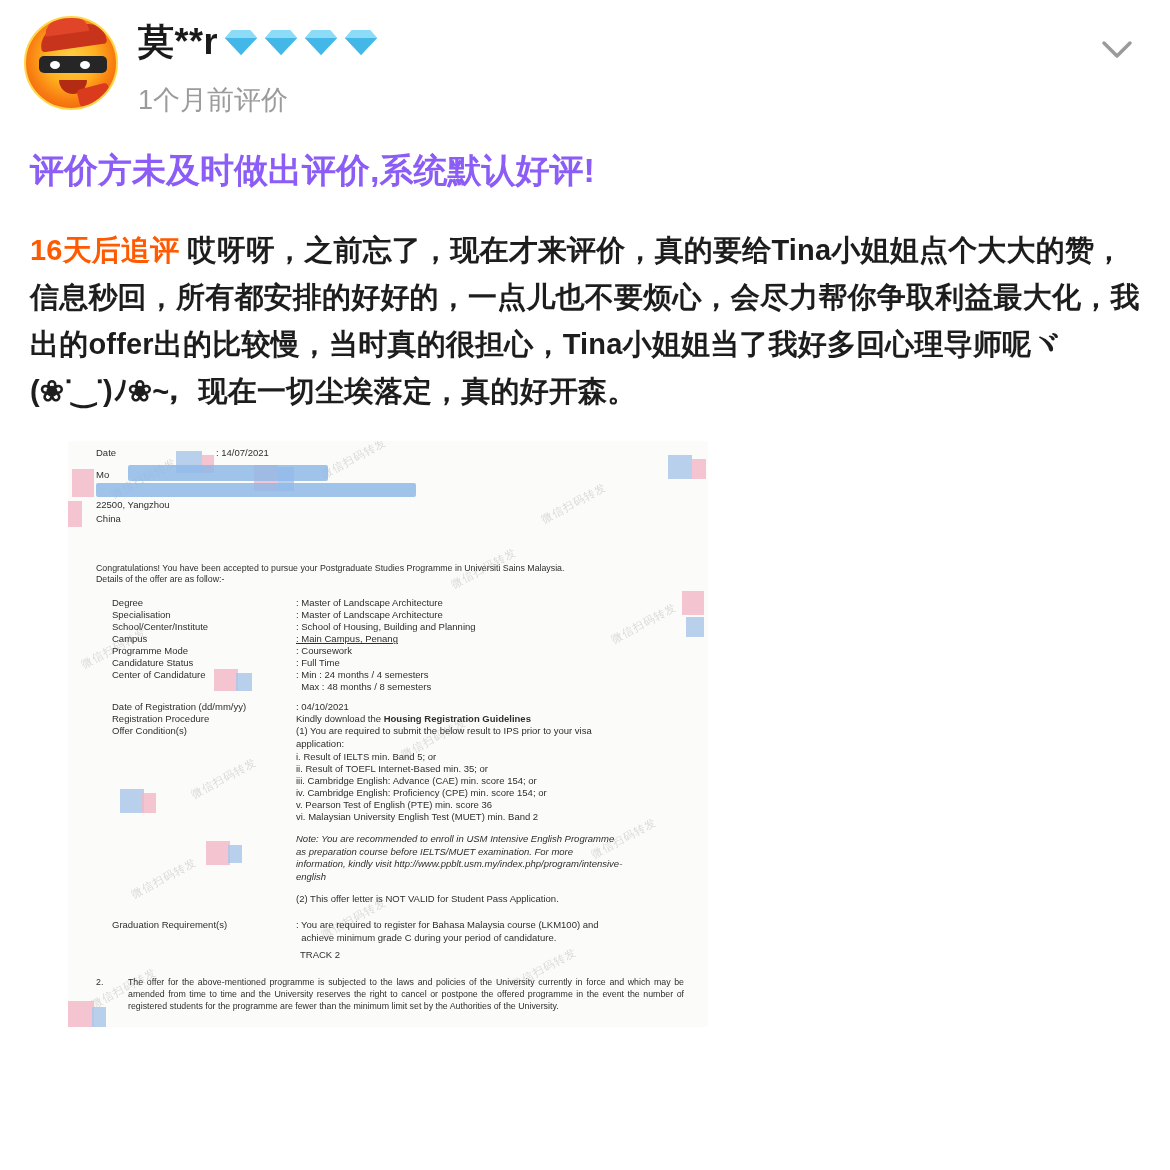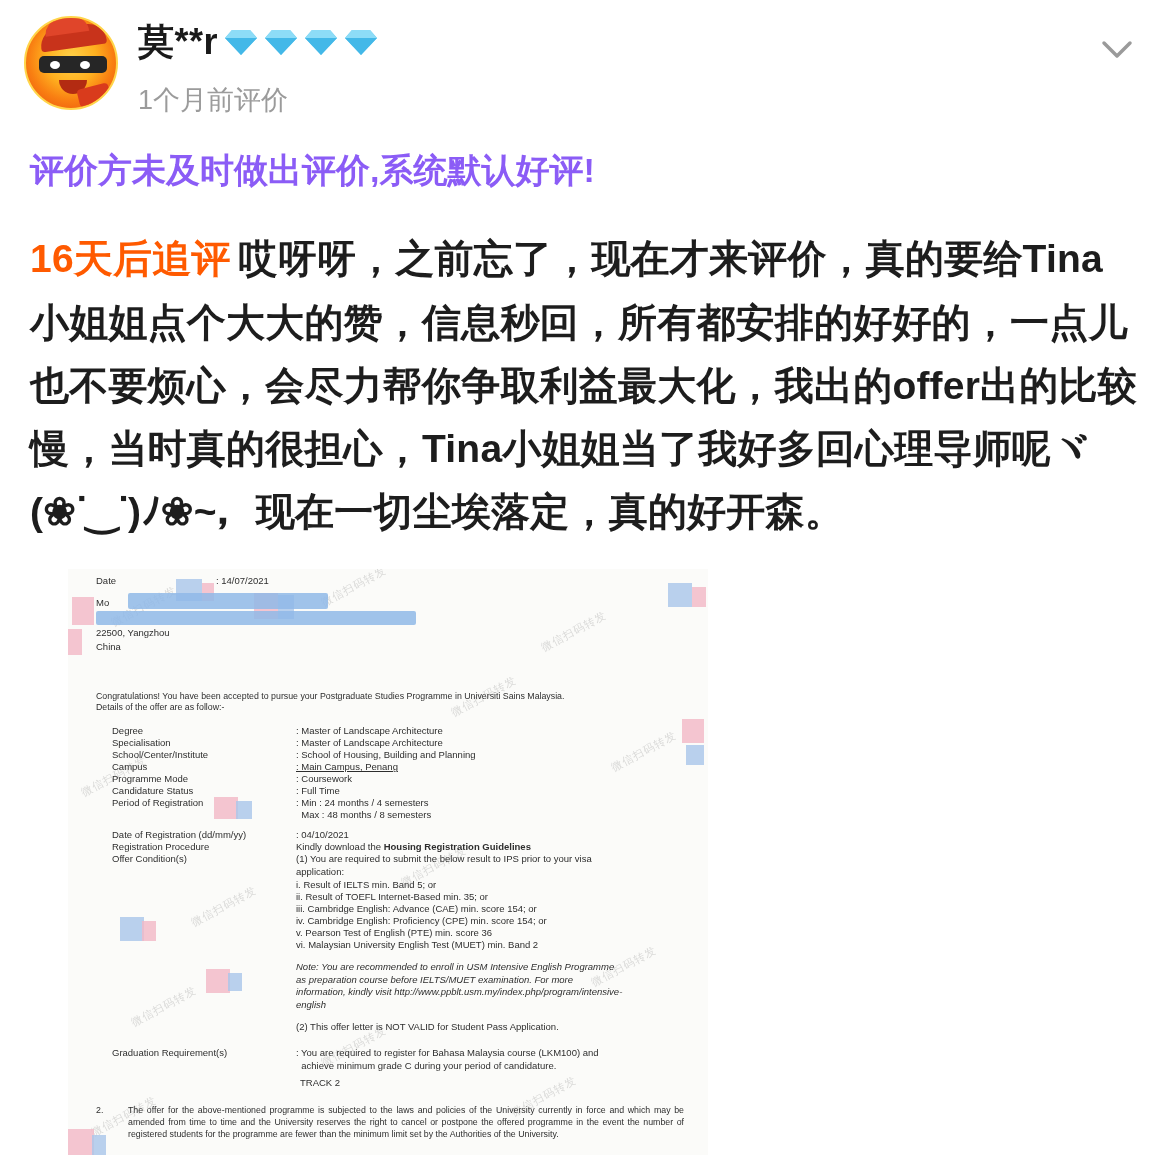--- a/index.html
+++ b/index.html
@@ -132,21 +132,21 @@
   }
   .auto-praise {
     margin-top: 30px;
     font-size: 34px;
     font-weight: 700;
     color: #8b5cf6;
     line-height: 1.35;
   }
   .append-block {
     margin-top: 34px;
-    font-size: 39px;
+    font-size: 29px;
     font-weight: 700;
     color: #1d1d1d;
     line-height: 1.62;
     letter-spacing: 0.2px;
   }
   .append-tag {
     color: #ff5a00;
     font-weight: 700;
     margin-right: 8px;
   }
@@ -315,21 +315,21 @@
       <div class="lt l-col" style="left:44px; top:168px;">Specialisation</div>
       <div class="lt l-col" style="left:228px;top:168px;">: Master of Landscape Architecture</div>
       <div class="lt l-col" style="left:44px; top:180px;">School/Center/Institute</div>
       <div class="lt l-col" style="left:228px;top:180px;">: School of Housing, Building and Planning</div>
       <div class="lt l-col" style="left:44px; top:192px;">Campus</div>
       <div class="lt l-col" style="left:228px;top:192px;text-decoration:underline;">: Main Campus, Penang</div>
       <div class="lt l-col" style="left:44px; top:204px;">Programme Mode</div>
       <div class="lt l-col" style="left:228px;top:204px;">: Coursework</div>
       <div class="lt l-col" style="left:44px; top:216px;">Candidature Status</div>
       <div class="lt l-col" style="left:228px;top:216px;">: Full Time</div>
-      <div class="lt l-col" style="left:44px; top:228px;">Period of Registration</div>
+      <div class="lt l-col" style="left:44px; top:228px;">Center of Candidature</div>
       <div class="lt l-col" style="left:228px;top:228px;">: Min : 24 months / 4 semesters</div>
       <div class="lt l-col" style="left:228px;top:240px;">  Max : 48 months / 8 semesters</div>
       <div class="lt l-col" style="left:44px; top:260px;">Date of Registration (dd/mm/yy)</div>
       <div class="lt l-col" style="left:228px;top:260px;text-align:center;">: 04/10/2021</div>
 
       <div class="lt l-col" style="left:44px; top:272px;">Registration Procedure</div>
       <div class="lt l-col" style="left:44px; top:284px;">Offer Condition(s)</div>
 
       <div class="lt l-col" style="left:228px;top:272px;"><span>Kindly download the </span><span class="l-b">Housing Registration Guidelines</span></div>
       <div class="lt l-col" style="left:228px;top:284px;">(1) You are required to submit the below result to IPS prior to your visa

